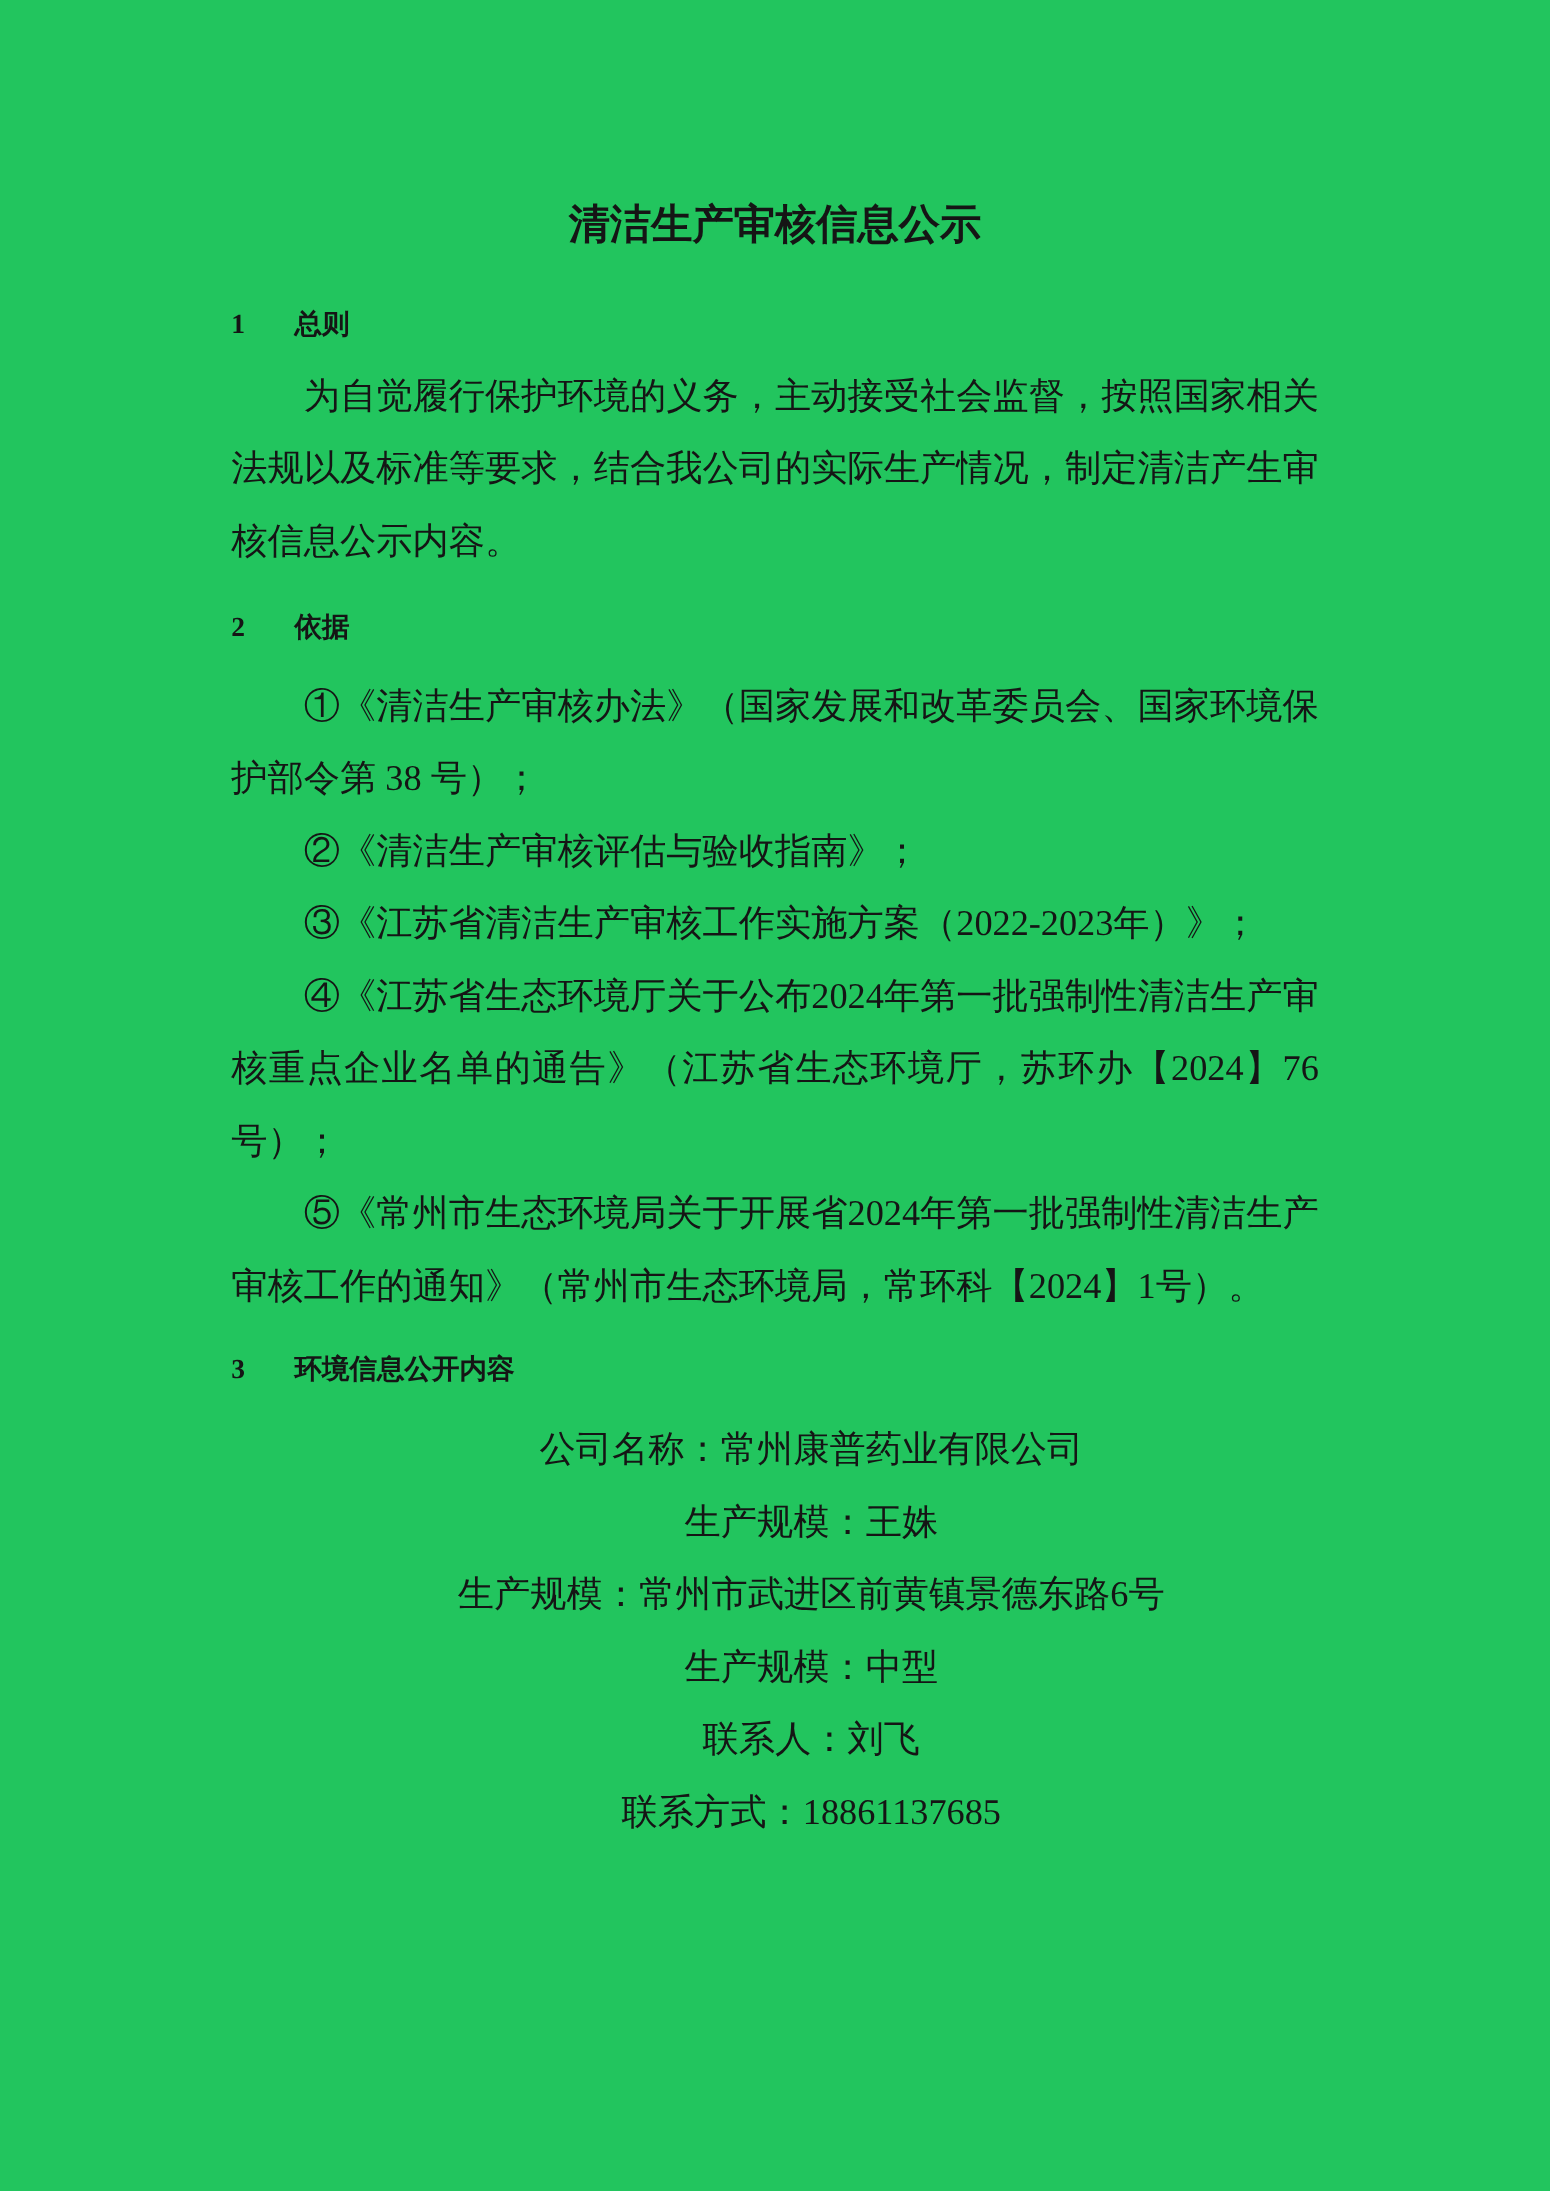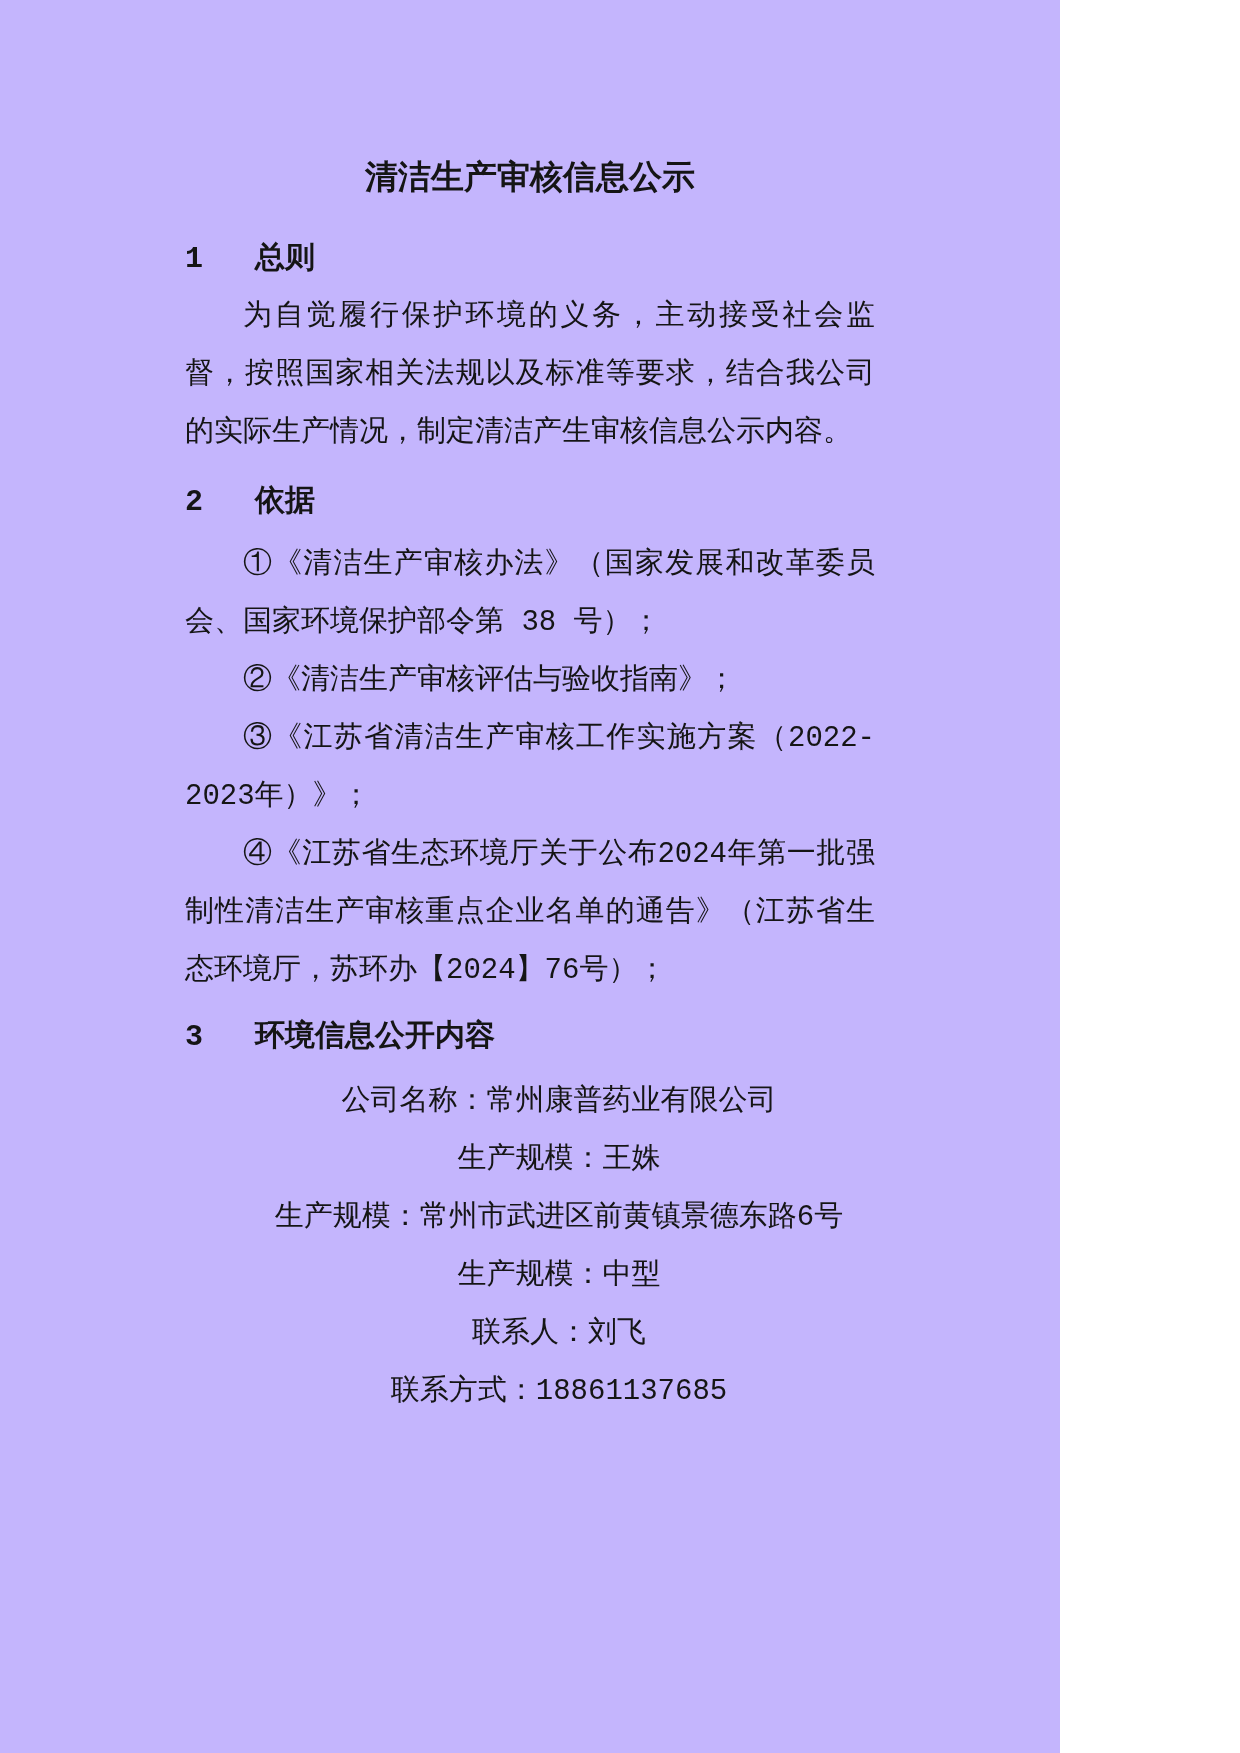--- a/index.html
+++ b/index.html
@@ -2,38 +2,38 @@
 <html lang="zh"><head>
 <meta charset="utf-8">
 <style>
   html, body {
     margin: 0;
     padding: 0;
     background: #ffffff;
   }
   .page {
     position: relative;
-    width: 1060px;
+    width: 1240px;
     height: 1753px;
     box-sizing: border-box;
-    background: #c4b5fd;
+    background: #22c55e;
     padding: 158px 185px 0 185px;
     overflow: hidden;
-    font-family: Liberation Mono, monospace;
+    font-family: Liberation Serif, serif;
     color: #151515;
   }
   .doc-title {
     font-size: 33px;
     font-weight: 700;
     line-height: 44px;
     text-align: center;
     letter-spacing: 0px;
   }
   .heading {
-    font-size: 30px;
+    font-size: 22px;
     font-weight: 700;
     line-height: 58px;
     white-space: nowrap;
   }
   .heading .num { display: inline-block; }
   .heading .txt { display: inline-block; margin-left: 34px; }
   .heading.sub .txt { margin-left: 17px; }
   .h1-spacing { margin-top: 28px; }
   .h2-spacing { margin-top: 11px; }
   .h3-spacing { margin-top: 8px; }
@@ -73,20 +73,21 @@
 
   <div class="heading h2-spacing">
     <span class="num">2</span>
     <span class="txt">依据</span>
   </div>
 
   <p class="para first-item">①《清洁生产审核办法》（国家发展和改革委员会、国家环境保护部令第 38 号）；</p>
   <p class="para">②《清洁生产审核评估与验收指南》；</p>
   <p class="para">③《江苏省清洁生产审核工作实施方案（2022-2023年）》；</p>
   <p class="para">④《江苏省生态环境厅关于公布2024年第一批强制性清洁生产审核重点企业名单的通告》（江苏省生态环境厅，苏环办【2024】76号）；</p>
+  <p class="para">⑤《常州市生态环境局关于开展省2024年第一批强制性清洁生产审核工作的通知》（常州市生态环境局，常环科【2024】1号）。</p>
 
   <div class="heading h3-spacing">
     <span class="num">3</span>
     <span class="txt">环境信息公开内容</span>
   </div>
 
 
   <p class="field first-field">
     <span class="label">公司名称：</span><span class="value">常州康普药业有限公司</span>
   </p>

